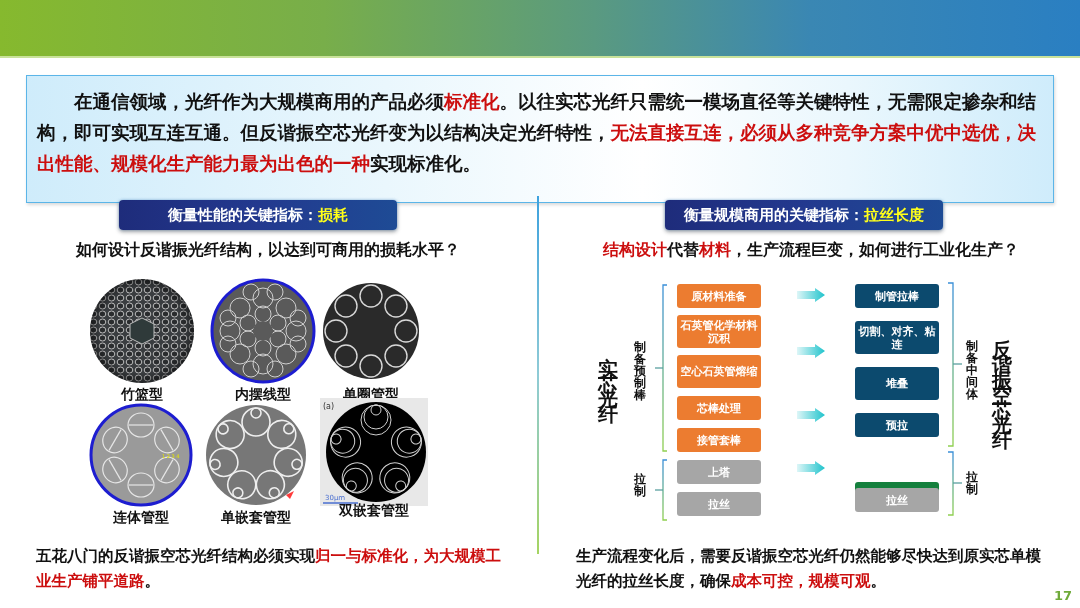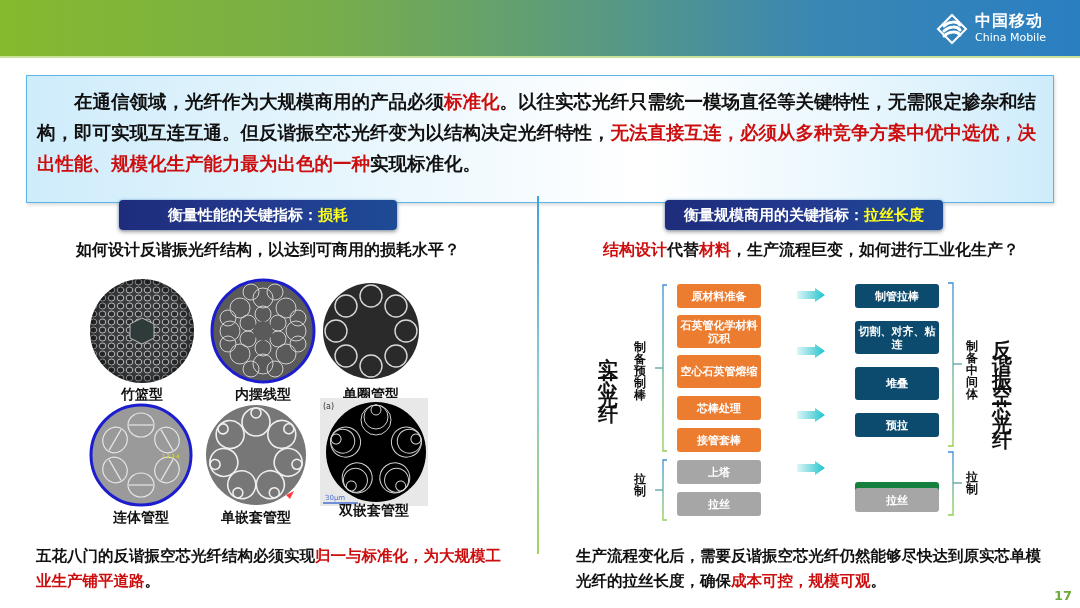--- a/index.html
+++ b/index.html
@@ -56,32 +56,20 @@
   .blue { background: #15803d; margin-top: 31px; }
   .arrow { position: absolute; width: 28px; height: 14px; }
   .vtext { position: absolute; font-size: 12px; font-weight: bold; line-height: 12px; width: 14px; text-align: center; color: #111; word-break: break-all; }
   .vtext-lg { font-size: 20px; line-height: 15px; width: 16px; }
   .bracket { position: absolute; width: 8px; }
 </style>
 </head>
 <body>
 
 <div class="header">
-  <div class="logo">
-    <svg class="logo-mark" viewBox="0 0 34 34">
-      <g fill="none" stroke="#fff" stroke-width="3" stroke-linecap="round">
-        <path d="M17 3 L31 17 L17 31 L3 17 Z" stroke-width="2"></path>
-        <path d="M9 14 C14 9, 22 9, 25 13"></path>
-        <path d="M9 19 C14 14, 22 14, 25 18"></path>
-        <path d="M9 24 C14 19, 22 19, 25 23"></path>
-      </g>
-    </svg>
-    <div class="logo-cn">中国移动</div>
-    <div class="logo-en">China Mobile</div>
-  </div>
 </div>
 
 <div class="intro-box">
   <div class="intro-text">
     <span>　　在通信领域，光纤作为大规模商用的产品必须</span><span class="red">标准化</span><span>。以往实芯光纤只需统一模场直径等关键特性，无需限定掺杂和结构，即可实现互连互通。但反谐振空芯光纤变为以结构决定光纤特性，</span><span class="red">无法直接互连，必须从多种竞争方案中优中选优，决出性能、规模化生产能力最为出色的一种</span><span>实现标准化。</span>
   </div>
 </div>
 
 <div class="divider"></div>
 

